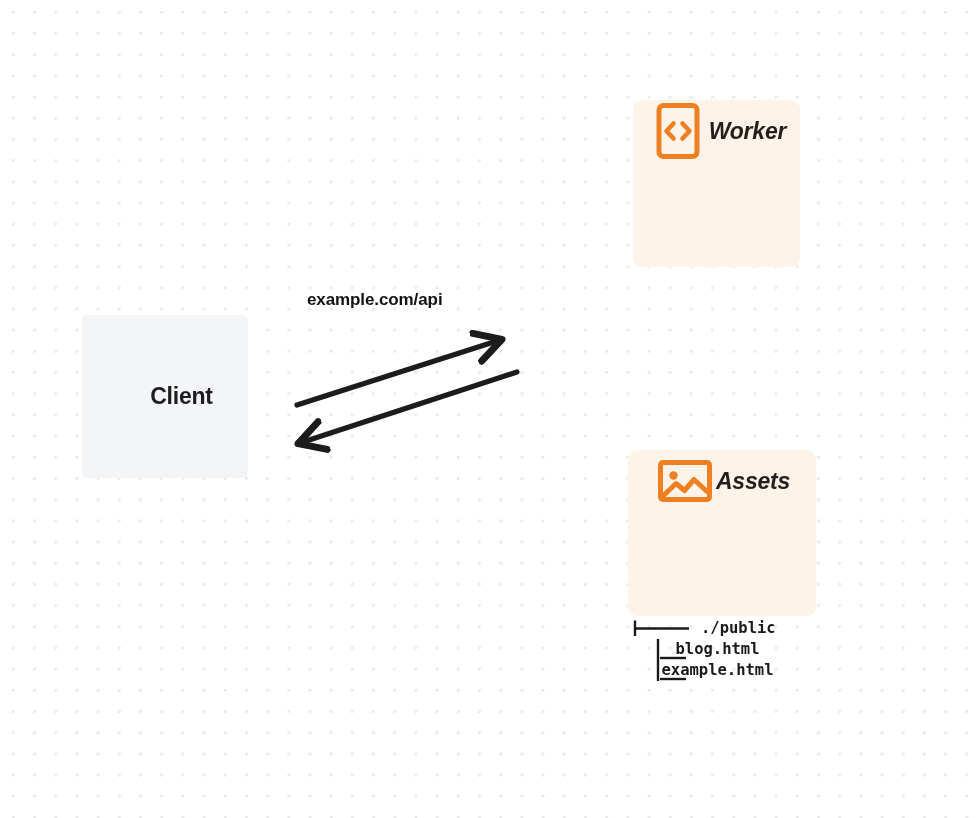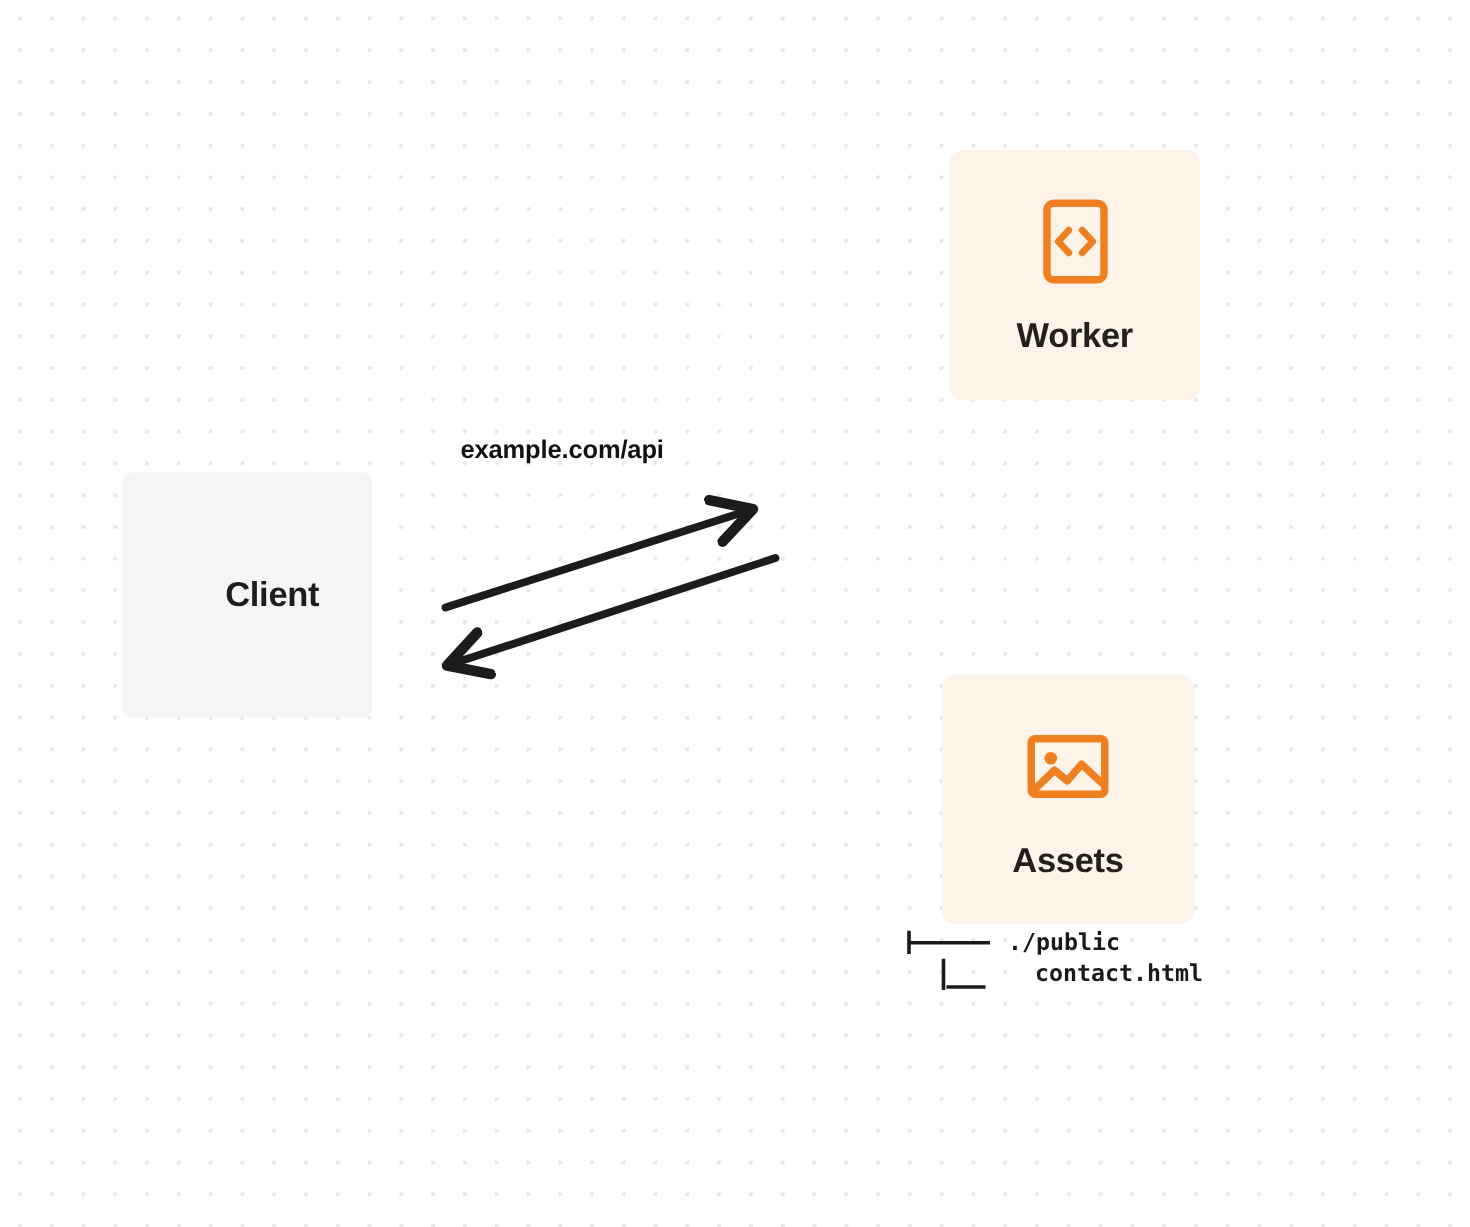--- a/index.html
+++ b/index.html
@@ -92,34 +92,35 @@
     white-space: nowrap;
     z-index: 3;
   }
 
   
   .service-card {
     position: absolute;
     background: #fdf3e8;
     border-radius: 9px;
     display: flex;
-    flex-direction: column;
-    align-items: center;
+    flex-direction: row;
+    align-items: flex-start;
     justify-content: center;
+    font-style: italic;
   }
   .card-worker {
     left: 633px;
     top: 100px;
     width: 167px;
     height: 167px;
   }
   .card-assets {
     left: 628px;
     top: 450px;
-    width: 168px;
+    width: 188px;
     height: 166px;
   }
   .card-icon {
     width: 62px;
     height: 62px;
     display: block;
   }
   .card-label {
     margin-top: 18px;
     font-size: 23px;
@@ -136,23 +137,24 @@
     width: 200px;
     font-family: "DejaVu Sans Mono", monospace;
     font-size: 15.5px;
     font-weight: bold;
     color: #1a1a1a;
     line-height: 21px;
   }
   .tree-row {
     position: relative;
     height: 21px;
-    text-align: right;
+    text-align: center;
     padding-right: 2px;
     white-space: nowrap;
+    margin-left: 29px;
   }
   .tree-root-name {
     position: absolute;
     left: 68px;
     top: 0;
   }
   .tree-glyph {
     position: absolute;
     left: 0;
     top: 0;
@@ -211,17 +213,24 @@
         <path d="M2 2.5 L2 18" stroke="#1a1a1a" stroke-width="2.4" stroke-linecap="butt"></path>
         <path d="M2 10.5 L56 10.5" stroke="#1a1a1a" stroke-width="2.4" stroke-linecap="butt"></path>
       </svg>
       <span class="tree-root-name">./public</span>
     </div>
     <div class="tree-row">
       <svg class="tree-glyph" viewBox="0 0 64 21">
         <path d="M25 0 L25 21" stroke="#1a1a1a" stroke-width="2.4"></path>
         <path d="M27 19 L53 19" stroke="#1a1a1a" stroke-width="2.4"></path>
       </svg>
-      <span>contact.html</span>
+      <span>blog.html</span>
     </div>
+    <div class="tree-row">
+      <svg class="tree-glyph" viewBox="0 0 64 21">
+        <path d="M25 0 L25 21" stroke="#1a1a1a" stroke-width="2.4"></path>
+        <path d="M27 19 L53 19" stroke="#1a1a1a" stroke-width="2.4"></path>
+      </svg>
+      <span>example.html</span>
+    </div>
   </div>
 
 </div>
 
 </body></html>

